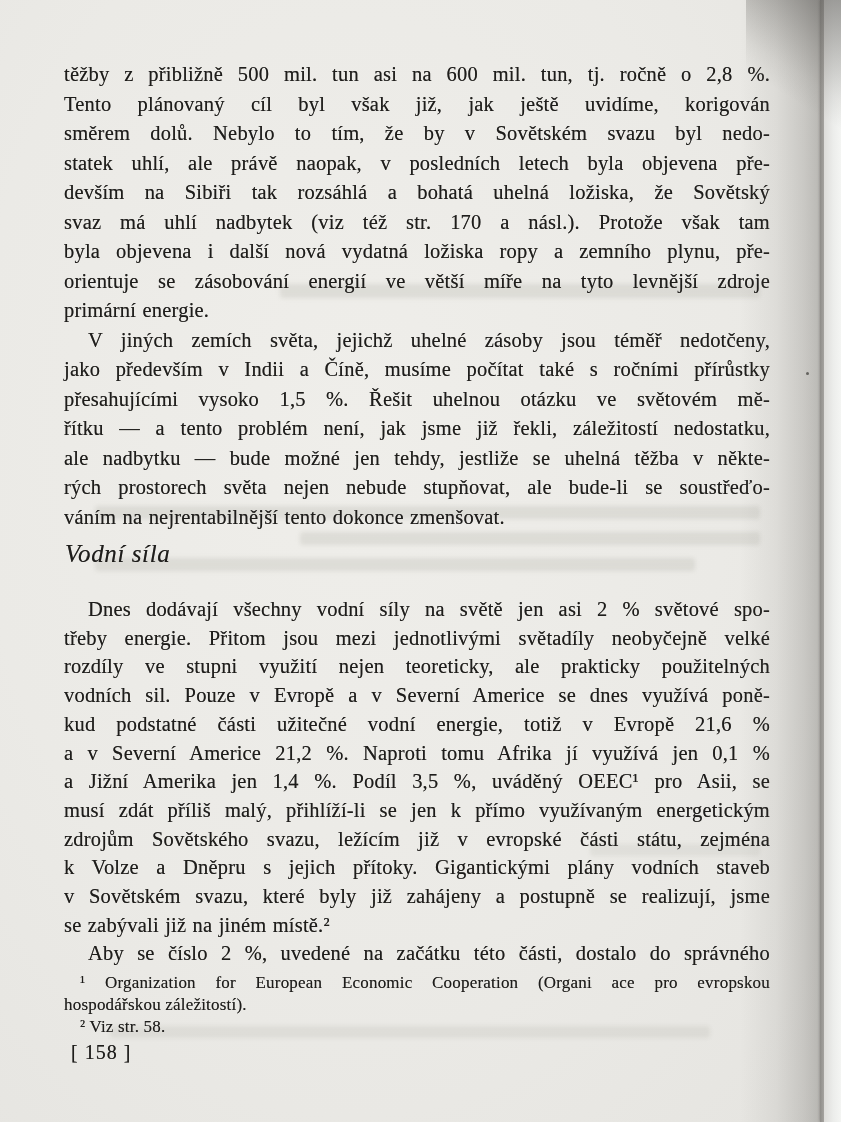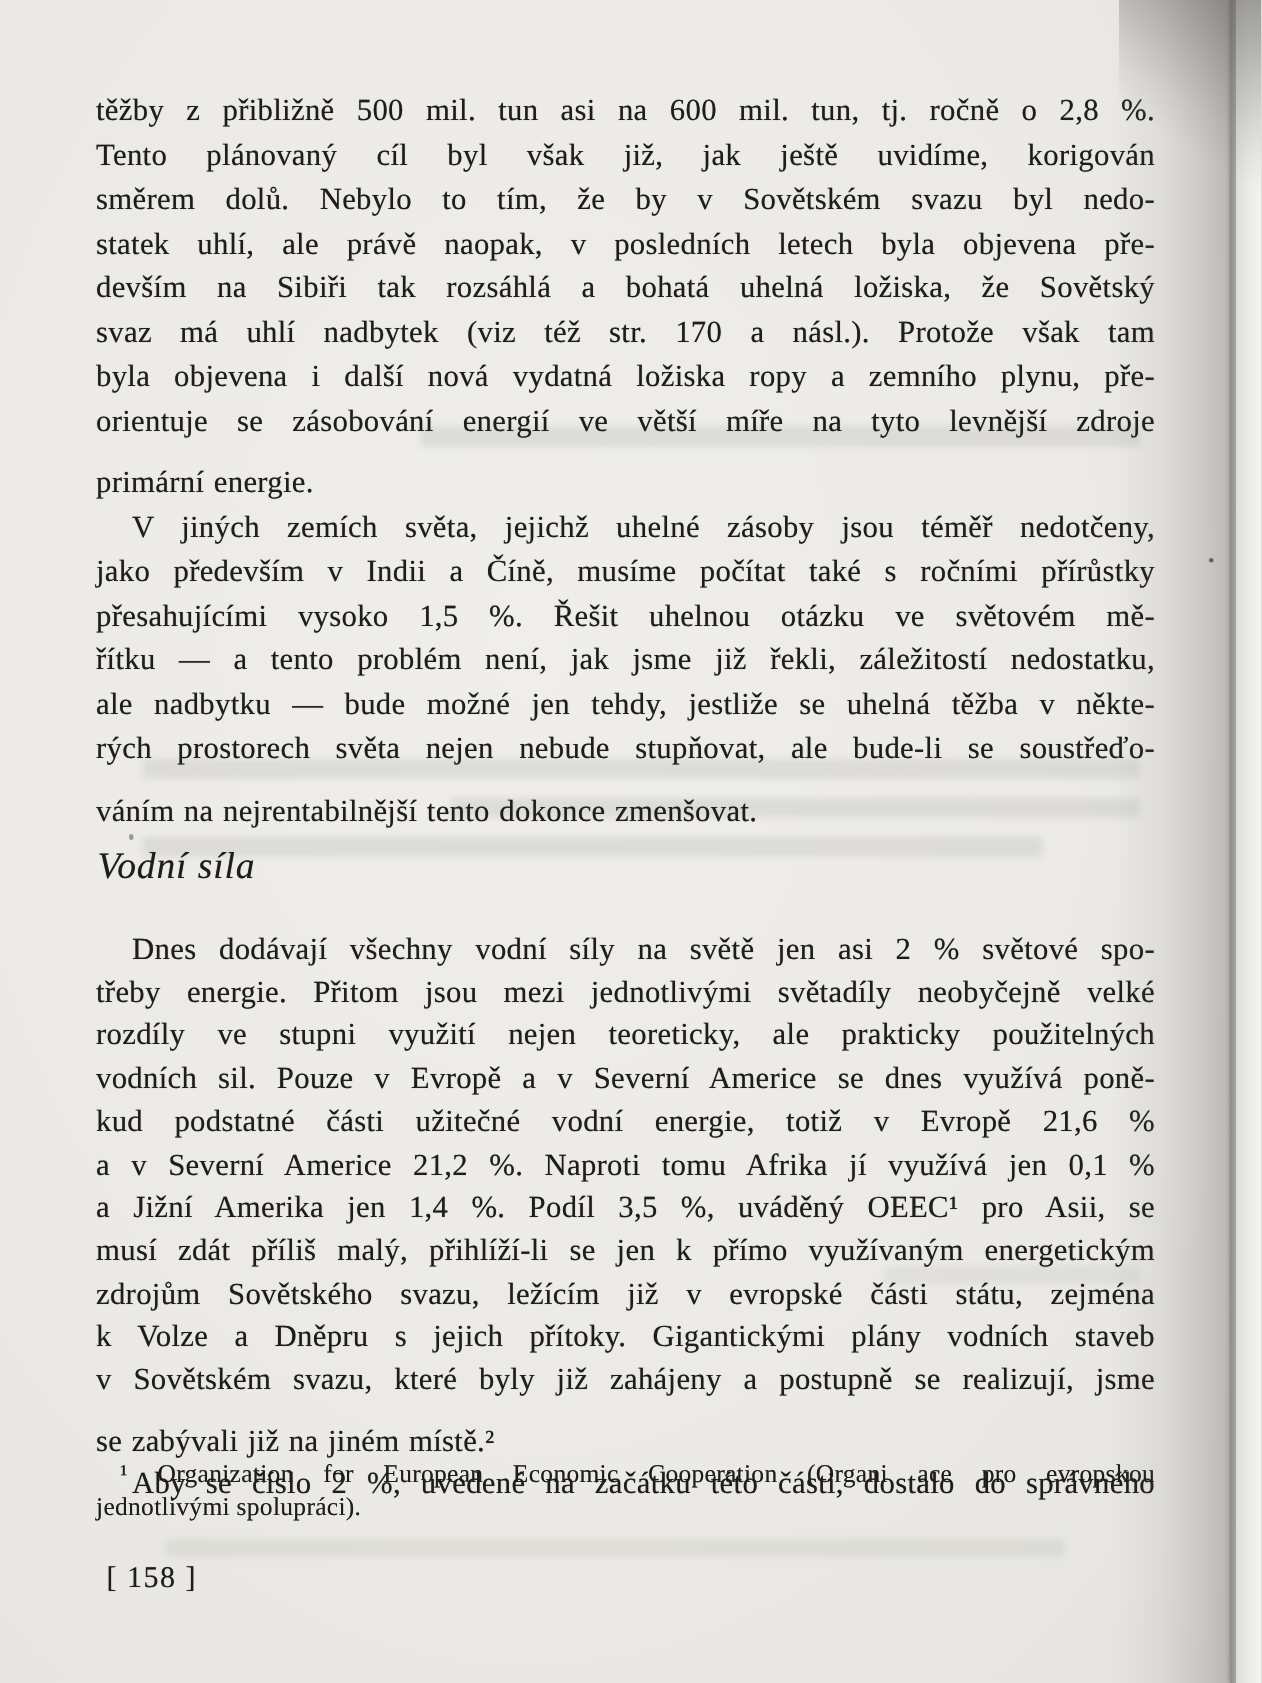--- a/index.html
+++ b/index.html
@@ -16,21 +16,21 @@
   
   .text-block { position:absolute; left:64px; top:60px; width:706px; }
   .paragraph { margin:0; }
   .line {
     font-size:20.5px; line-height:29.5px;
     letter-spacing:0.2px; word-spacing:1px;
     text-align:justify; text-align-last:justify;
     white-space:normal;
     text-shadow:0 0 0.5px rgba(20,18,16,0.55);
   }
-  .line.lastline { text-align-last:left;margin-top:12px; }
+  .line.lastline { text-align-last:left; }
   .line.indent { text-indent:24px; }
   .heading {
     font-style:italic; font-size:25px; line-height:30px;
     margin:7px 0 26px 1px; letter-spacing:0.6px;
     text-shadow:0 0 0.5px rgba(20,18,16,0.5);
   }
   .heading ~ .paragraph .line { line-height:28.7px; }
 
   
   .footnotes { position:absolute; left:64px; top:972px; width:706px; }
@@ -136,21 +136,22 @@
         <div class="line">v Sovětském svazu, které byly již zahájeny a postupně se realizují, jsme</div>
         <div class="line lastline">se zabývali již na jiném místě.²</div>
       </div>
       <div class="paragraph">
         <div class="line indent">Aby se číslo 2 %, uvedené na začátku této části, dostalo do správného</div>
       </div>
     </div>
 
   <div class="footnotes">
       <div class="fn-line indent">¹ Organization for European Economic Cooperation (Organi ace pro evropskou</div>
-      <div class="fn-line lastline">jednotlivými spolupráci).</div>
+      <div class="fn-line lastline">hospodářskou záležitostí).</div>
+      <div class="fn-line indent lastline">² Viz str. 58.</div>
     </div>
 
   <div class="page-number">[ 158 ]</div>
 
   <div class="edge-shade"></div>
   <div class="edge-line"></div>
   <div class="edge-outer"></div>
   <div class="corner-shade"></div>
 </div>
 

